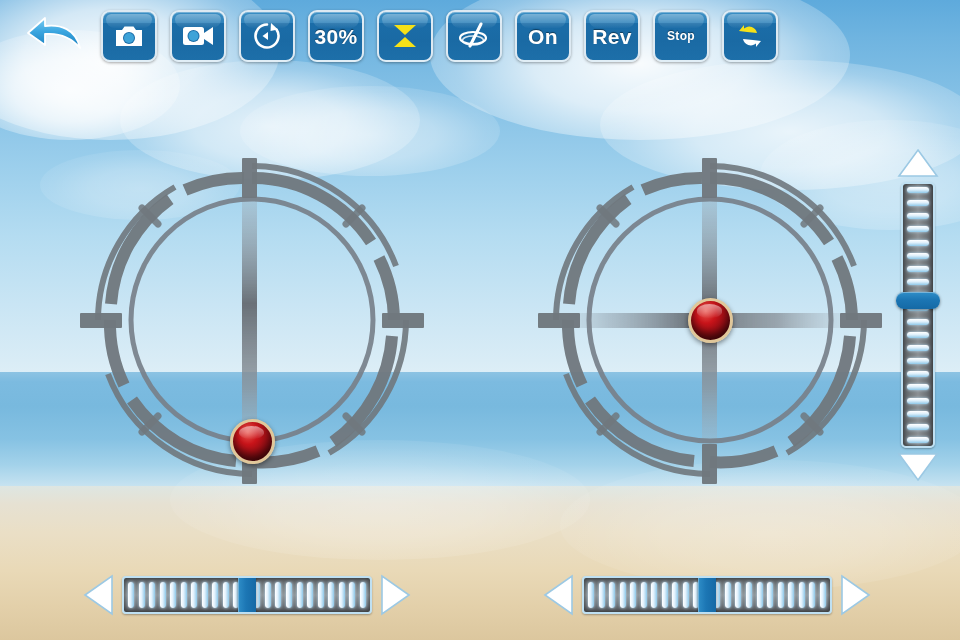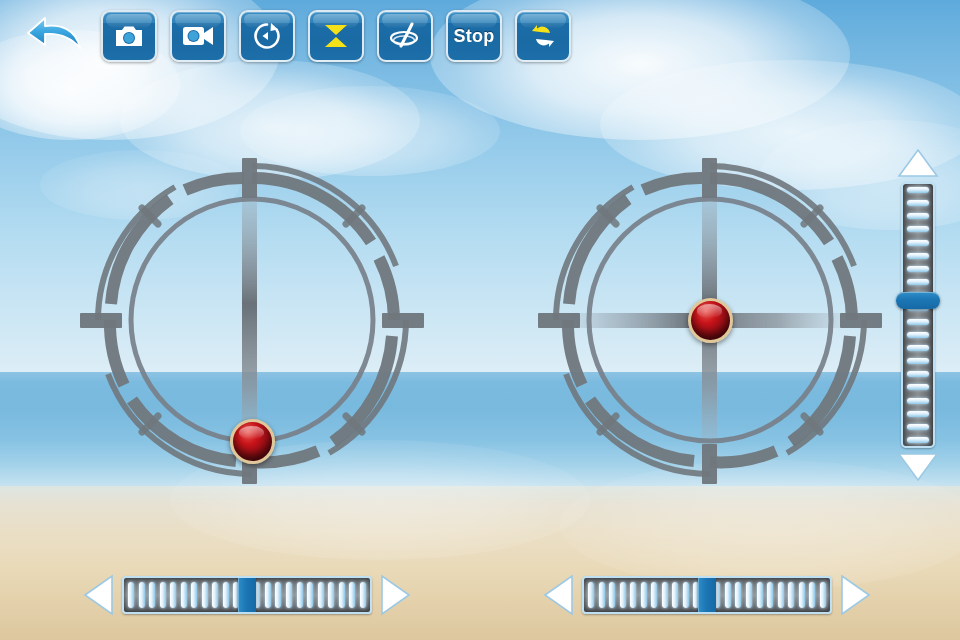--- a/index.html
+++ b/index.html
@@ -113,21 +113,21 @@
     pointer-events: none;
   }
   .tb-btn .lbl {
     position: relative; z-index: 2;
     color: #ffffff;
     font-size: 21px; font-weight: bold;
     letter-spacing: .3px;
     text-shadow: 0 -1px 1px rgba(0,0,0,0.45);
     line-height: 1;
   }
-  .tb-btn .lbl.sm { font-size: 18px; }
+  .tb-btn .lbl.sm { font-size: 12px; }
   .tb-btn svg { position: relative; z-index: 2; display: block; }
 
   
   .tb-undo {
     width: 64px; height: 54px;
     display: flex; align-items: center; justify-content: center;
     cursor: pointer;
     flex: 0 0 auto;
     margin-right: 2px;
   }
@@ -312,37 +312,46 @@
     </div>
 
     <div class="tb-btn">
       <svg width="30" height="30" viewBox="0 0 30 30">
         <path d="M15 3.5 a11.5 11.5 0 1 0 9.5 5" fill="none" stroke="#ffffff" stroke-width="2.6" stroke-linecap="round"></path>
         <path d="M19 2 L26 8.5 L18.5 10 Z" fill="#ffffff"></path>
         <path d="M16 11 L10.5 15 L16 19 Z" fill="#ffffff"></path>
       </svg>
     </div>
 
+    <div class="tb-btn">
+      <span class="lbl">30%</span>
+    </div>
 
     <div class="tb-btn">
       <svg width="30" height="30" viewBox="0 0 30 30">
         <path d="M4 4 H26 L15 14 Z" fill="#f5e118"></path>
         <path d="M4 26 H26 L15 16 Z" fill="#f5e118"></path>
       </svg>
     </div>
 
     <div class="tb-btn">
       <svg width="32" height="30" viewBox="0 0 32 30">
         <ellipse cx="15" cy="17" rx="13" ry="6" fill="none" stroke="#ffffff" stroke-width="2.1"></ellipse>
         <ellipse cx="15" cy="19.5" rx="10.5" ry="4.6" fill="none" stroke="#ffffff" stroke-width="1.5" opacity=".8"></ellipse>
         <path d="M23 3 L12 25" stroke="#ffffff" stroke-width="3.1" stroke-linecap="round"></path>
       </svg>
     </div>
 
-
+    <div class="tb-btn">
+      <span class="lbl">On</span>
+    </div>
+
+    <div class="tb-btn">
+      <span class="lbl">Rev</span>
+    </div>
 
 
     <div class="tb-btn">
       <span class="lbl sm">Stop</span>
     </div>
 
     <div class="tb-btn">
       <svg width="30" height="30" viewBox="0 0 30 30">
         <path d="M22 12 a8 8 0 0 0 -13 -4.5 L9 4 L4 10 L12 11 Z" fill="#f5e118"></path>
         <path d="M8 18 a8 8 0 0 0 13 4.5 L21 26 L26 20 L18 19 Z" fill="#ffffff"></path>

